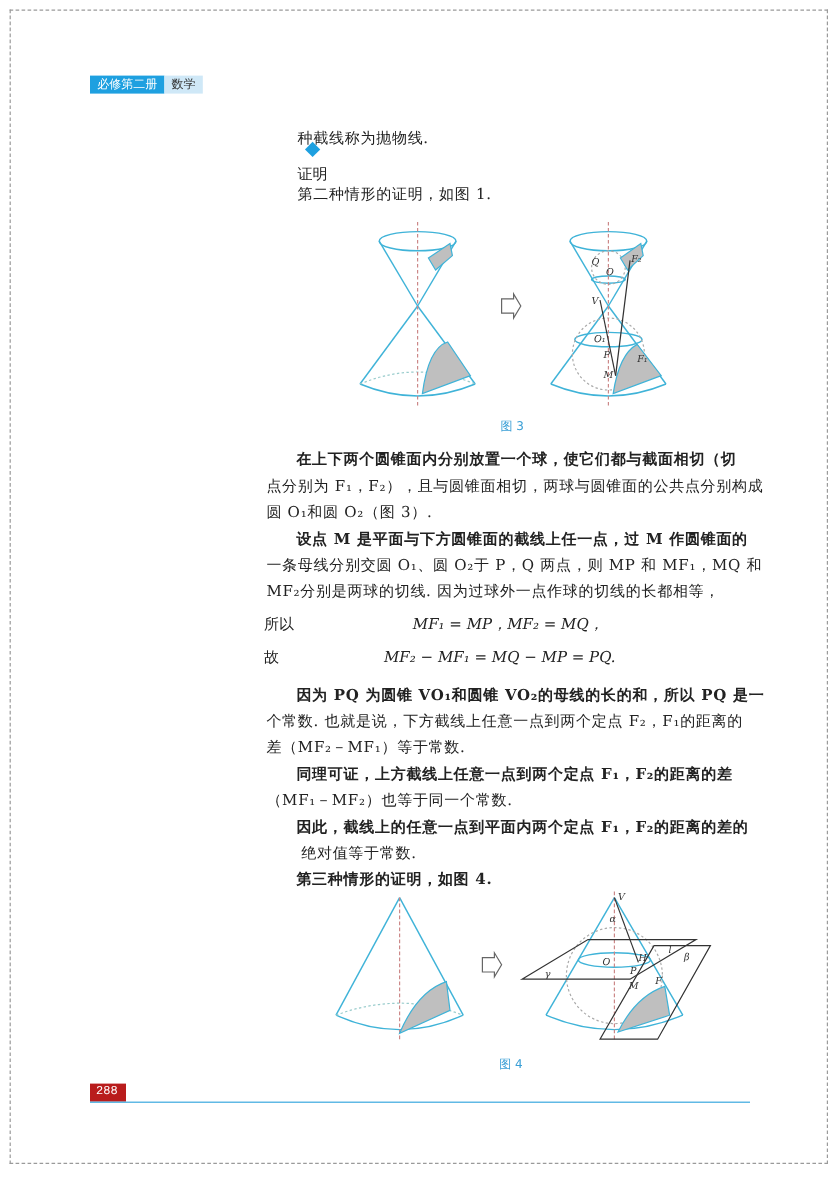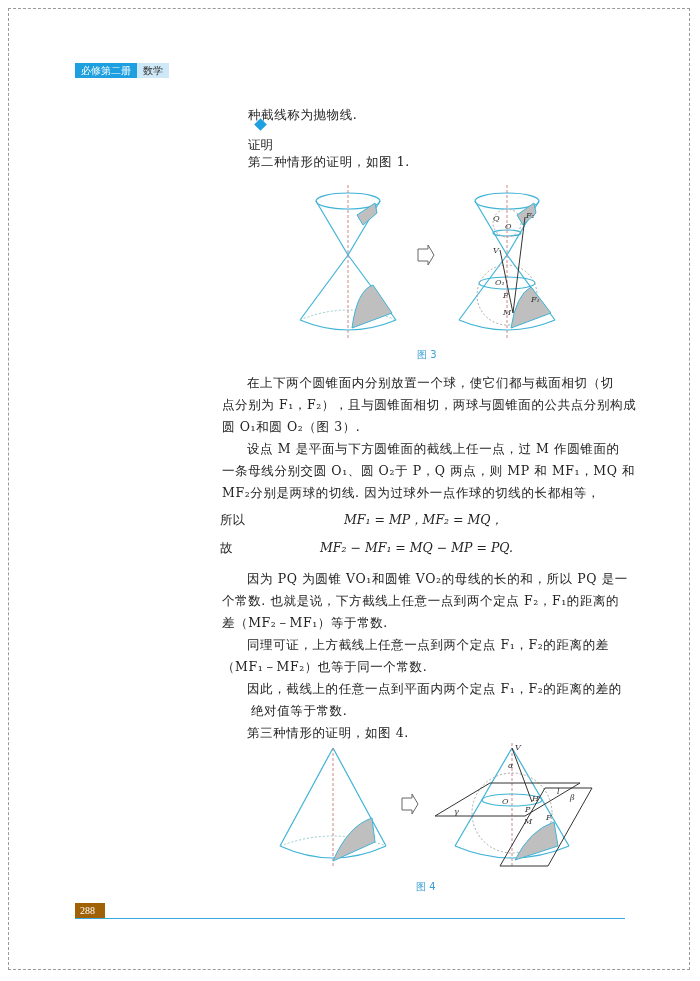--- a/index.html
+++ b/index.html
@@ -5,30 +5,30 @@
     html, body { margin: 0; padding: 0; background: #ffffff; }
     body { width: 700px; height: 981px; position: relative; overflow: hidden;
            font-family: "DejaVu Serif", "Liberation Serif", serif; color: #222; }
     .page-border { position: absolute; left: 8px; top: 8px; width: 682px; height: 962px;
                    border: 1px dashed #9a9a9a; box-sizing: border-box; }
     .header-tag { position: absolute; left: 75px; top: 63px; height: 15px; display: flex;
                   font-family: "DejaVu Sans", "Liberation Sans", sans-serif; font-size: 10px; }
     .header-tag .book { background: #1ea0e0; color: #fff; padding: 0 6px; line-height: 15px; }
     .header-tag .subject { background: #cfe8f7; color: #333; padding: 0 6px; line-height: 15px; }
     .text { position: absolute; font-size: 12.5px; line-height: 22px; letter-spacing: 0.6px; color: #222; white-space: nowrap; }
-    .indent { padding-left: 25px; }
+    .indent { padding-left: 25px; font-weight: bold; }
     .section-head { position: absolute; left: 248px; top: 120px; font-size: 12.5px; display: flex; align-items: center; gap: 8px; flex-direction: column; }
     .diamond { width: 9px; height: 9px; background: #1ea0e0; transform: rotate(45deg); display: inline-block; }
     .figure { position: absolute; }
     .caption { position: absolute; font-family: "DejaVu Sans", "Liberation Sans", sans-serif; font-size: 10px; color: #3a9fd6; }
     .formula-row { position: absolute; left: 220px; font-size: 12.5px; white-space: nowrap; }
     .formula-row .lbl { position: absolute; left: 0; }
     .formula-row .eq { position: absolute; white-space: nowrap; font-style: italic; }
-    .footer-num { position: absolute; left: 75px; top: 903px; width: 30px; height: 15px; background: #a16207; color: #fff;
-                  font-family: Liberation Serif, serif; font-size: 10px; line-height: 15px; padding-left: 5px; box-sizing: border-box; }
+    .footer-num { position: absolute; left: 75px; top: 903px; width: 30px; height: 15px; background: #b91c1c; color: #fff;
+                  font-family: Liberation Mono, monospace; font-size: 10px; line-height: 15px; padding-left: 5px; box-sizing: border-box; }
     .footer-line { position: absolute; left: 75px; top: 918px; width: 550px; height: 1px; background: #3aa8df; }
   </style>
 </head>
 <body>
 
 <div class="page-border"></div>
 
 <div class="header-tag">
   <span class="book">必修第二册</span>
   <span class="subject">数学</span>

